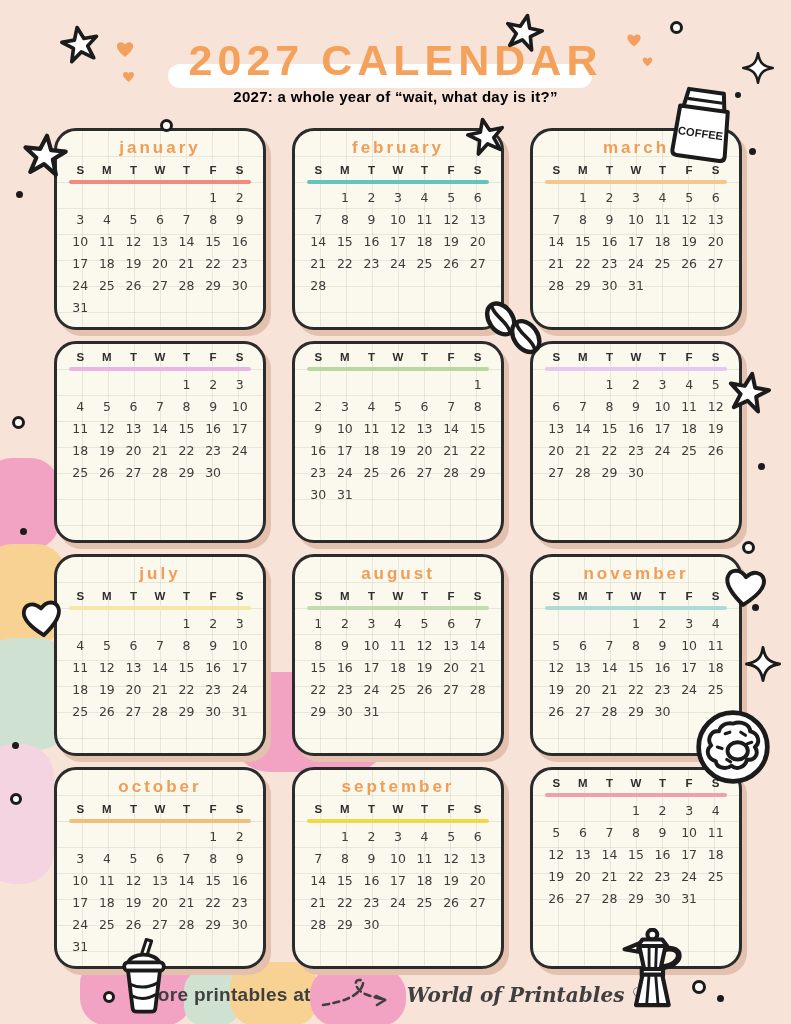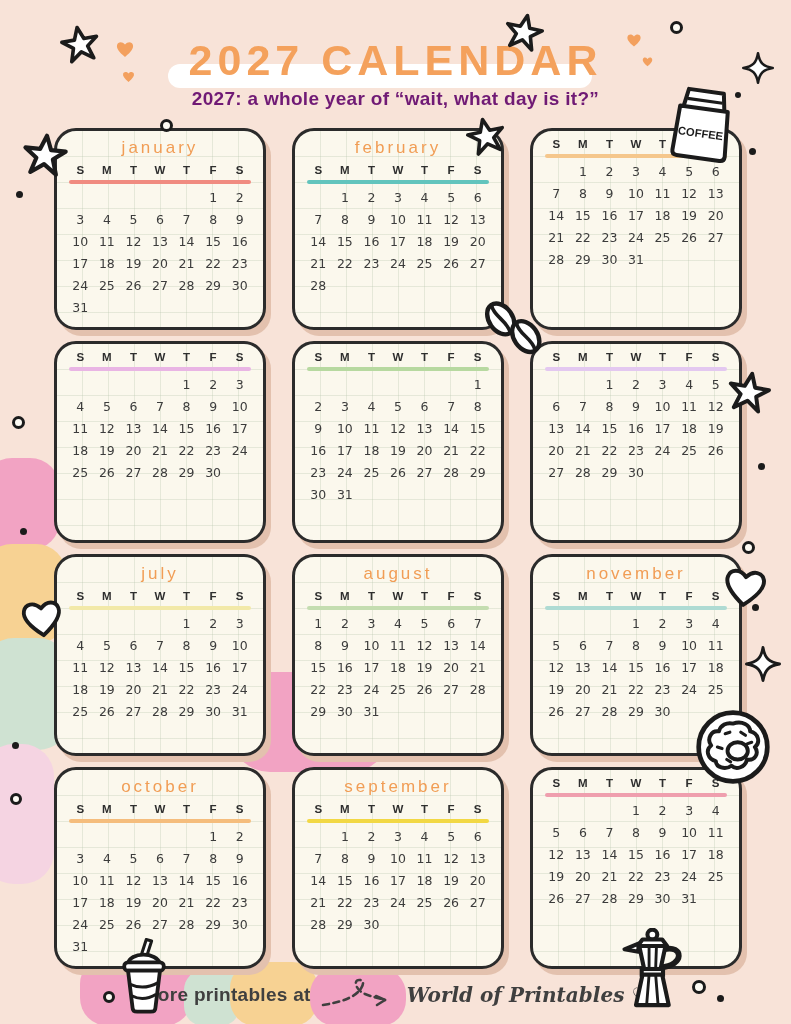--- a/index.html
+++ b/index.html
@@ -12,31 +12,31 @@
   .blob-pink{background:#f2a3c3;}
   .blob-yellow{background:#f7d293;}
   .blob-green{background:#cfe2d2;}
   .blob-lpink{background:#f5d4e2;}
 
   .title-highlight{position:absolute;left:168px;top:64px;width:424px;height:24px;
     background:#ffffff;border-radius:14px;z-index:2;}
   .page-title{position:absolute;top:36px;left:0;width:100%;text-align:center;
     font-size:43px;font-weight:900;color:#f4a15c;letter-spacing:5px;z-index:3;}
   .page-subtitle{position:absolute;top:88px;left:0;width:100%;text-align:center;
-    font-size:19px;font-weight:700;color:#701a75;z-index:3;letter-spacing:.3px;}
+    font-size:15px;font-weight:700;color:#000000;z-index:3;letter-spacing:.3px;}
 
   .months-grid{position:absolute;left:54px;top:128px;width:692px;z-index:2;
     display:grid;grid-template-columns:repeat(3,212px);column-gap:26px;row-gap:11px;}
   .month-card{height:202px;box-sizing:border-box;position:relative;
     background:#fbf8ed;border:3px solid #2b2b2b;border-radius:22px;
     box-shadow:5px 6px 0 #e3c1ae;padding:5px 10px 0;
     background-image:
       repeating-linear-gradient(to right,transparent 0,transparent 25px,rgba(180,195,170,.30) 25px,rgba(180,195,170,.30) 26px),
       repeating-linear-gradient(to bottom,transparent 0,transparent 25px,rgba(180,195,170,.30) 25px,rgba(180,195,170,.30) 26px);}
-  .month-name{text-align:center;color:#f19d55;font-weight:400;font-size:17px;
+  .month-name{text-align:center;color:#f19d55;font-weight:700;font-size:17px;
     letter-spacing:3px;height:24px;line-height:24px;margin-bottom:2px;}
   .dow-row{display:grid;grid-template-columns:repeat(7,1fr);text-align:center;
     font-size:11.5px;font-weight:800;color:#2e2e2e;height:17px;line-height:17px;}
   .month-underline{height:4px;border-radius:3px;margin:1px 2px 3px;}
   .week-row{display:grid;grid-template-columns:repeat(7,1fr);text-align:center;
     font-size:12.5px;color:#3c3c3c;height:22px;line-height:22px;
     font-family:"DejaVu Sans",sans-serif;}
 
   .deco{position:absolute;z-index:4;}
   .ring{border:3px solid #1b1b1b;background:#fdfbf4;border-radius:50%;box-sizing:border-box;}
@@ -185,20 +185,21 @@
         <span>28</span>
         <span></span>
         <span></span>
         <span></span>
         <span></span>
         <span></span>
         <span></span>
       </div>
     </div>
     <div class="month-card">
+      <div class="month-name">march</div>
       <div class="dow-row">
         <span>S</span>
         <span>M</span>
         <span>T</span>
         <span>W</span>
         <span>T</span>
         <span>F</span>
         <span>S</span>
       </div>
       <div class="month-underline" style="background: rgb(245, 199, 140);"></div>

